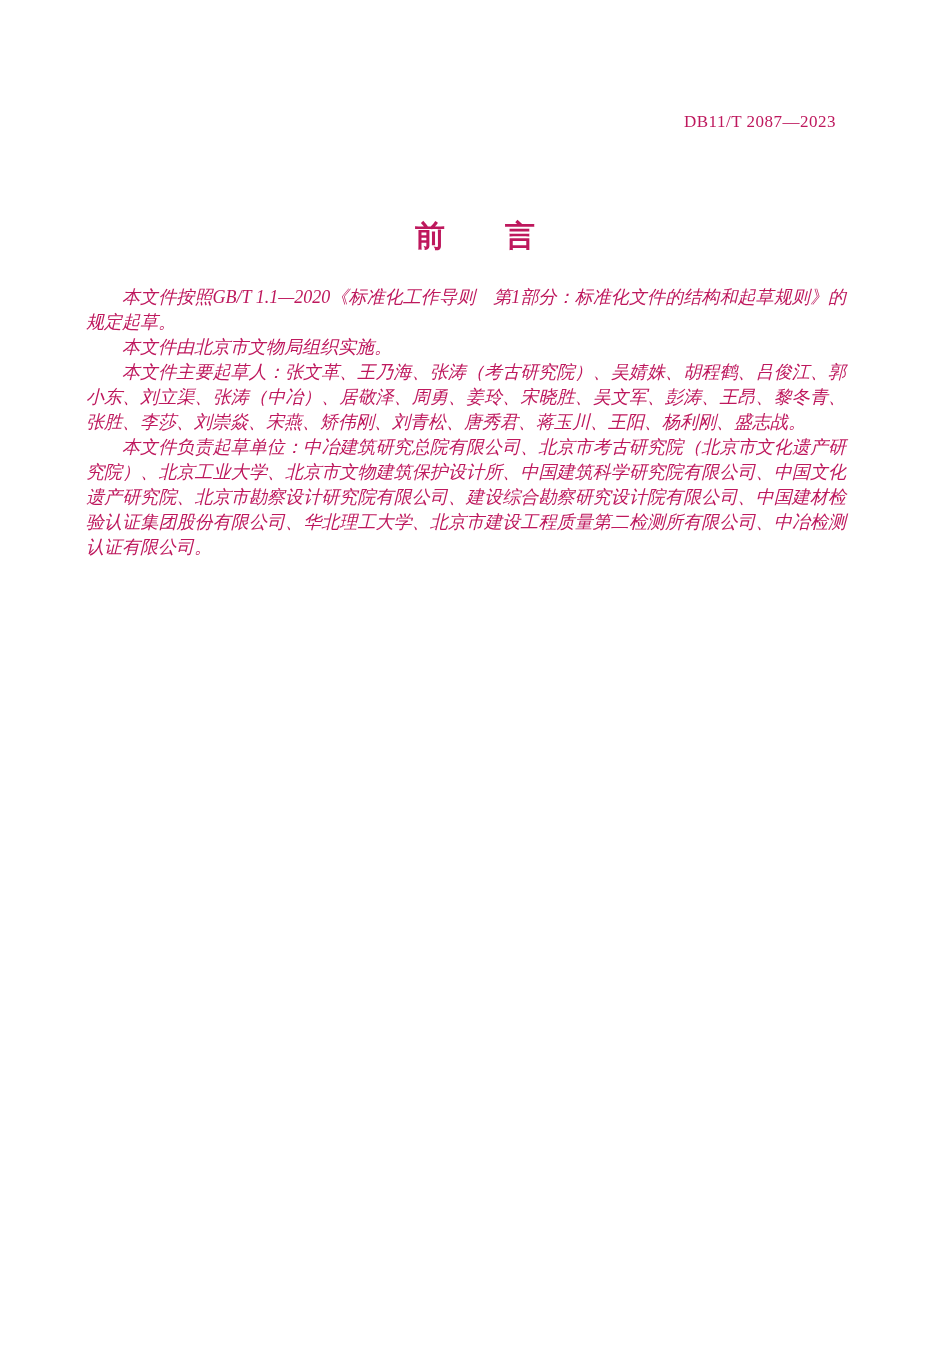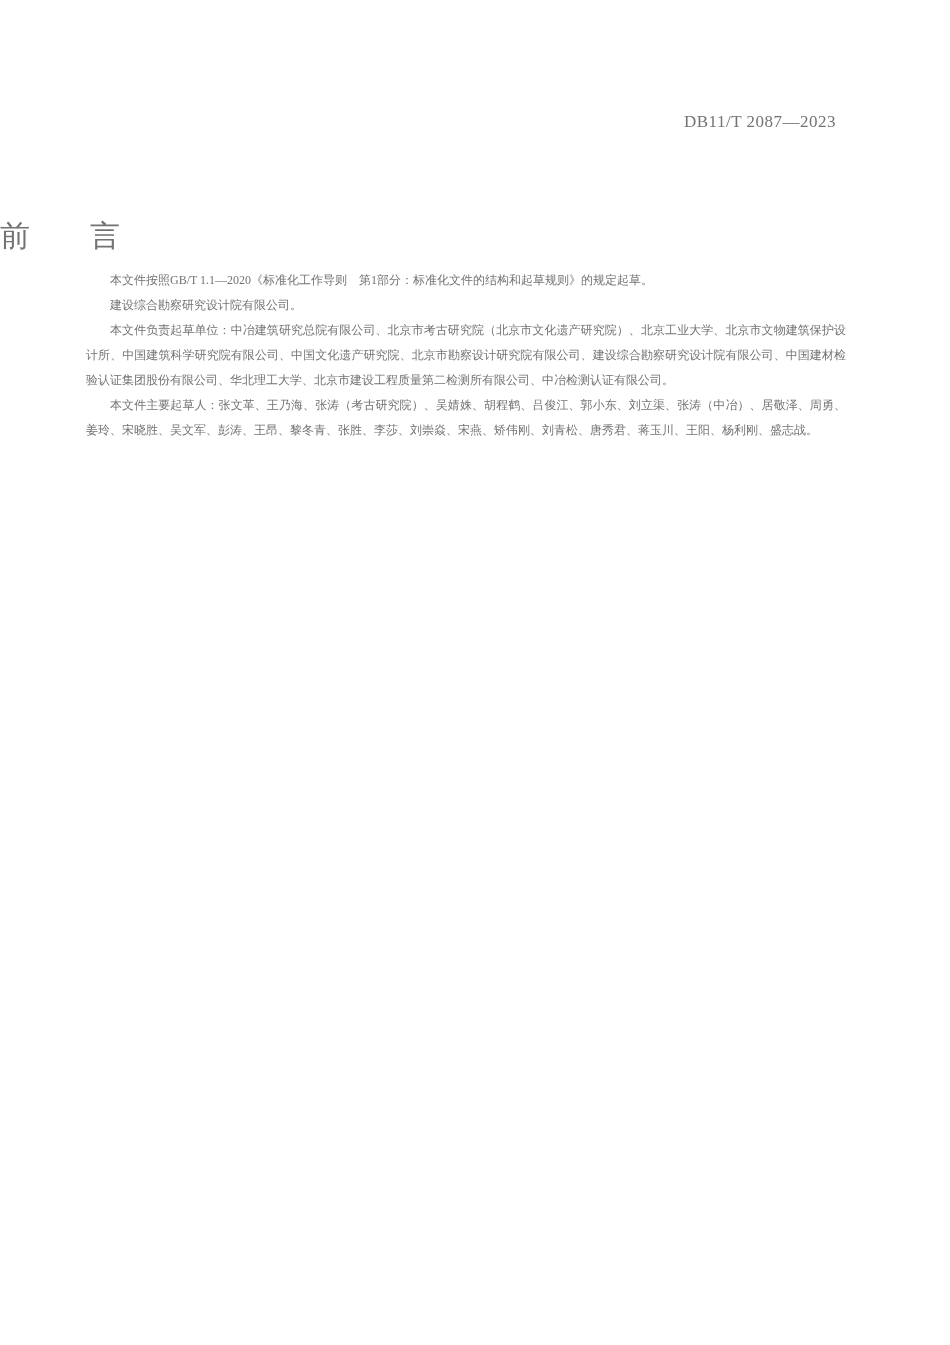--- a/index.html
+++ b/index.html
@@ -5,51 +5,52 @@
   html, body {
     margin: 0;
     padding: 0;
     background: #ffffff;
   }
   .page {
     position: relative;
     width: 950px;
     height: 1151px;
     background: #ffffff;
-    color: #737373;
+    color: #be185d;
     font-family: "Liberation Serif", "DejaVu Serif", serif;
     overflow: hidden;
   }
   .doc-number {
     position: absolute;
     top: 112px;
     right: 114px;
     font-size: 17px;
     letter-spacing: 0.5px;
     white-space: nowrap;
   }
   .doc-title {
     position: absolute;
     top: 196px;
     left: 0;
     width: 100%;
-    text-align: left;
+    text-align: center;
     font-family: "Liberation Sans", "DejaVu Sans", sans-serif;
-    font-weight: normal;
+    font-weight: bold;
     font-size: 30px;
     white-space: pre;
   }
   .doc-body {
     position: absolute;
-    top: 268px;
+    top: 285px;
     left: 86px;
     width: 760px;
-    font-size: 12px;
+    font-size: 18px;
     line-height: 25px;
     text-align: justify;
+    font-style: italic;
   }
   .doc-body p {
     margin: 0;
     text-indent: 2em;
     word-break: break-all;
   }
   .page-number {
     position: absolute;
     top: 1232px;
     right: 118px;
@@ -63,20 +64,20 @@
 <body>
 
 <div class="page">
 
   <div class="doc-number">DB11/T 2087—2023</div>
 
   <h1 class="doc-title">前　　言</h1>
 
   <div class="doc-body">
     <p>本文件按照GB/T 1.1—2020《标准化工作导则　第1部分：标准化文件的结构和起草规则》的规定起草。</p>
-    <p>建设综合勘察研究设计院有限公司。</p>
+    <p>本文件由北京市文物局组织实施。</p>
+    <p>本文件主要起草人：张文革、王乃海、张涛（考古研究院）、吴婧姝、胡程鹤、吕俊江、郭小东、刘立渠、张涛（中冶）、居敬泽、周勇、姜玲、宋晓胜、吴文军、彭涛、王昂、黎冬青、张胜、李莎、刘崇焱、宋燕、矫伟刚、刘青松、唐秀君、蒋玉川、王阳、杨利刚、盛志战。</p>
     <p>本文件负责起草单位：中冶建筑研究总院有限公司、北京市考古研究院（北京市文化遗产研究院）、北京工业大学、北京市文物建筑保护设计所、中国建筑科学研究院有限公司、中国文化遗产研究院、北京市勘察设计研究院有限公司、建设综合勘察研究设计院有限公司、中国建材检验认证集团股份有限公司、华北理工大学、北京市建设工程质量第二检测所有限公司、中冶检测认证有限公司。</p>
-    <p>本文件主要起草人：张文革、王乃海、张涛（考古研究院）、吴婧姝、胡程鹤、吕俊江、郭小东、刘立渠、张涛（中冶）、居敬泽、周勇、姜玲、宋晓胜、吴文军、彭涛、王昂、黎冬青、张胜、李莎、刘崇焱、宋燕、矫伟刚、刘青松、唐秀君、蒋玉川、王阳、杨利刚、盛志战。</p>
   </div>
 
   <div class="page-number">II</div>
 
 </div>
 
 </body></html>

